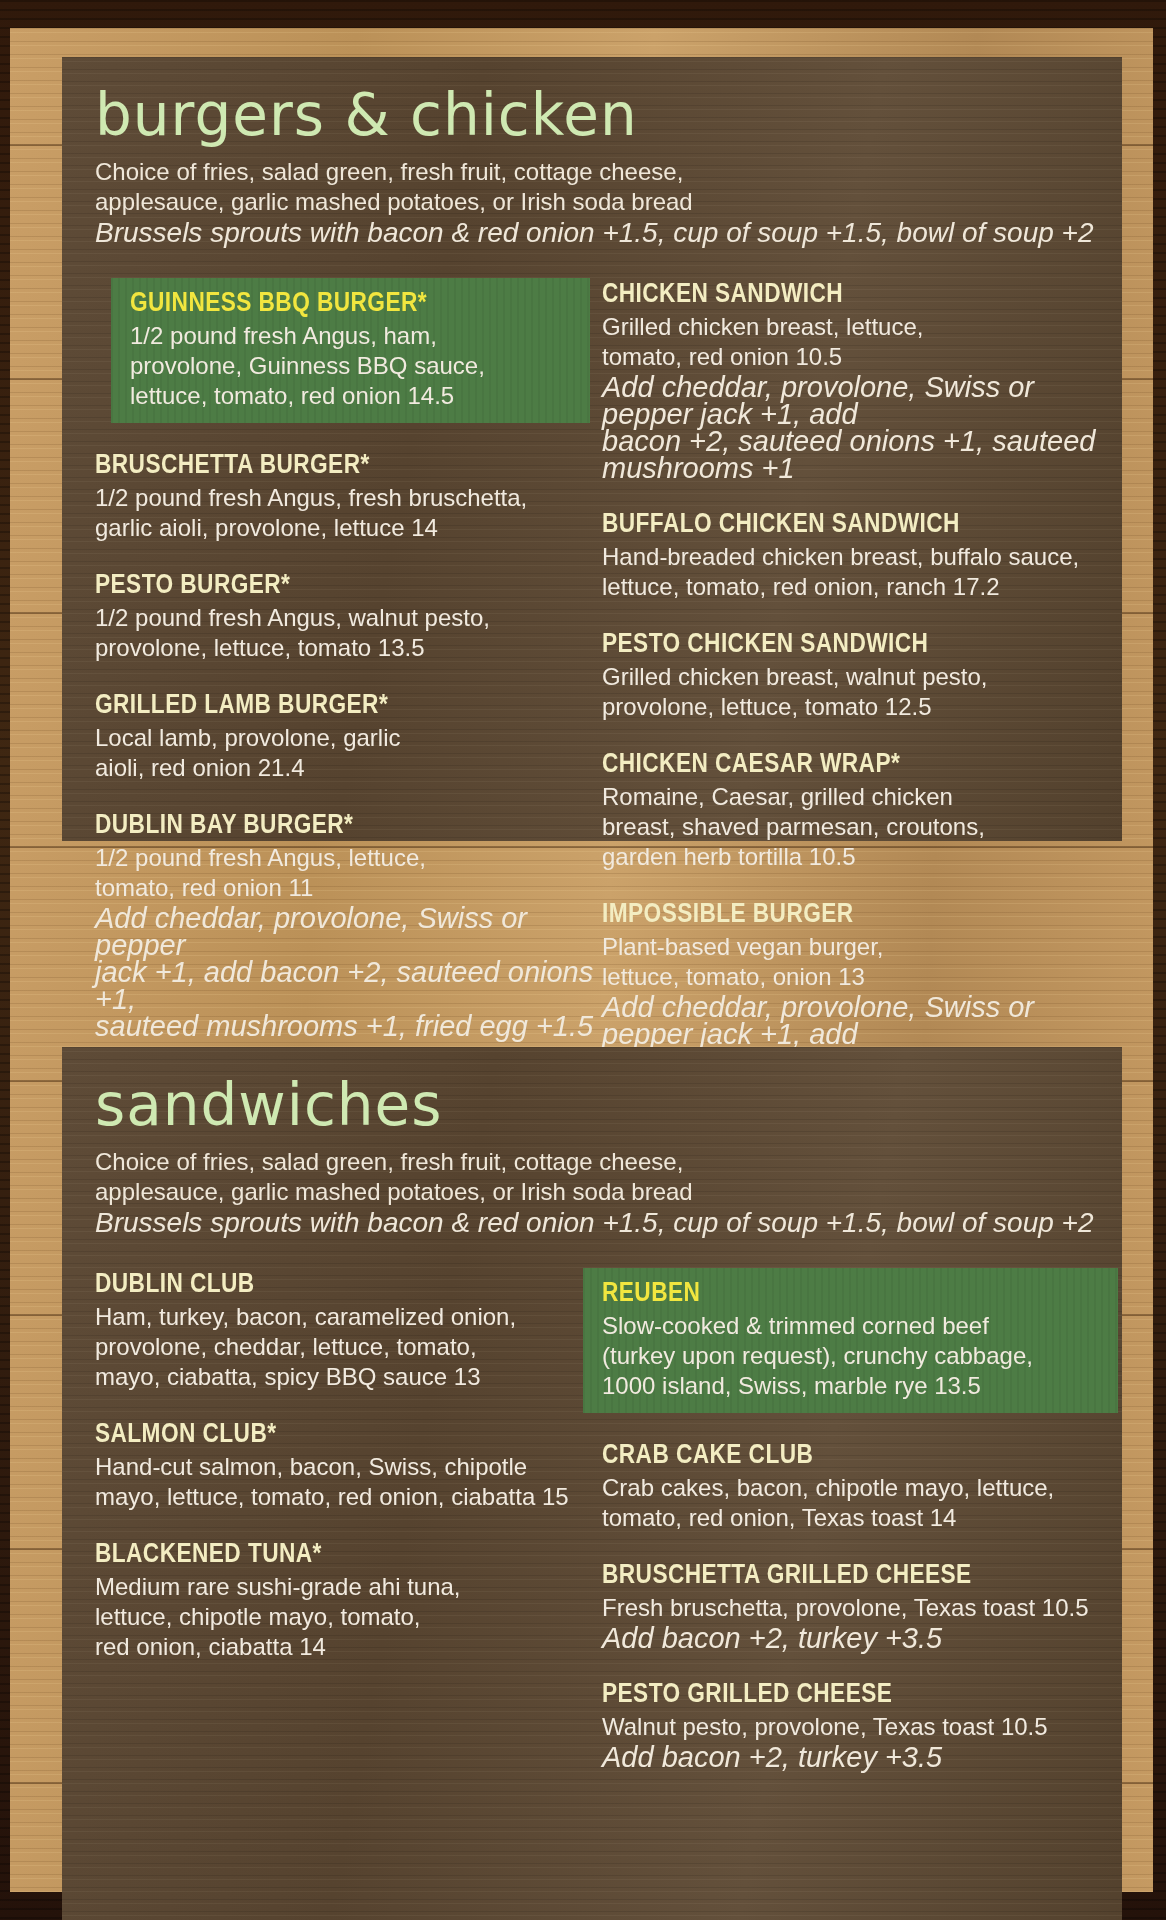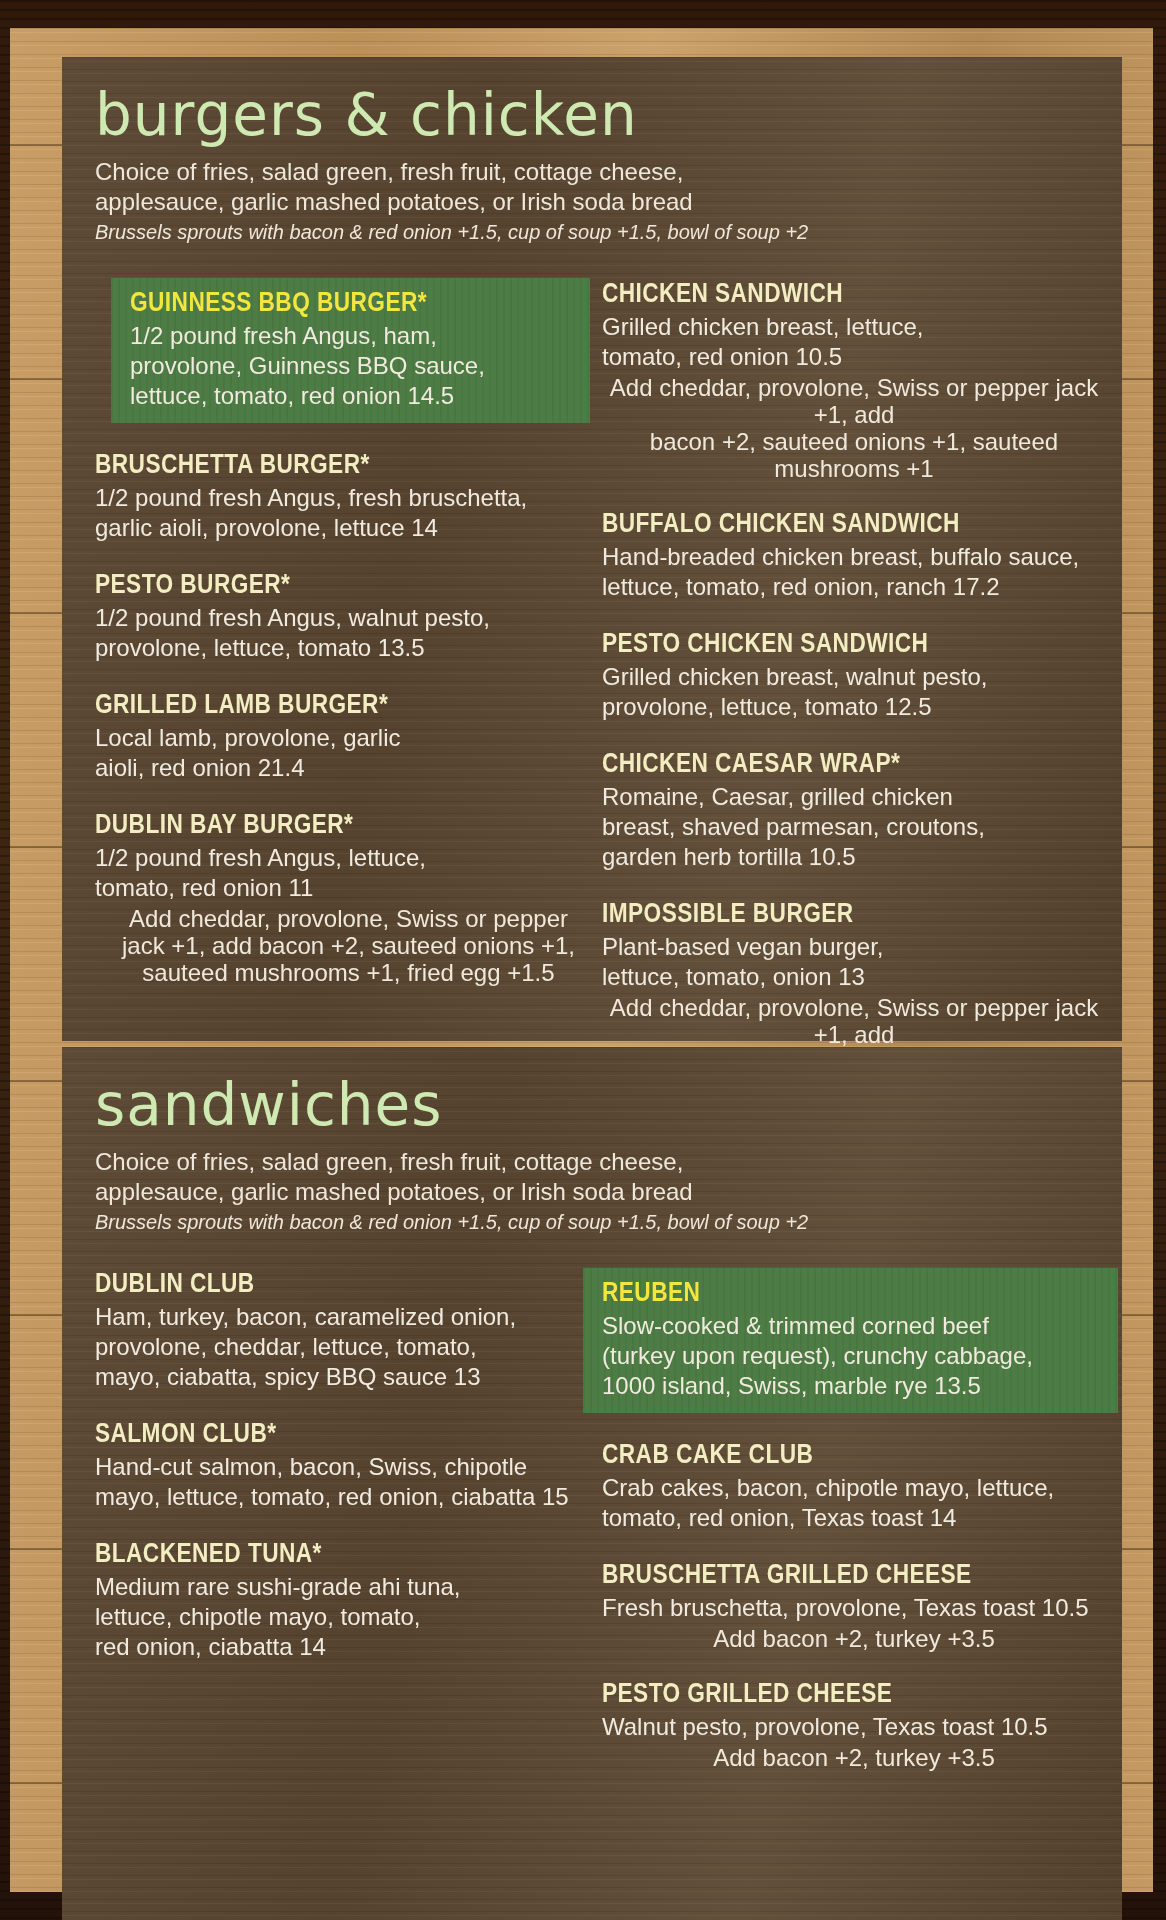--- a/index.html
+++ b/index.html
@@ -24,43 +24,43 @@
   }
 
   
   .panel {
     position:absolute; left:52px; width:1060px; color:#f1eadf;
     background:
       repeating-linear-gradient(180deg, rgba(0,0,0,.10) 0 1px, transparent 1px 4px, rgba(255,240,210,.05) 4px 5px, transparent 5px 12px),
       linear-gradient(101deg, #5e4b37 0%, #56432f 35%, #63503b 68%, #53412d 100%);
     padding:16px 16px 0 33px;
   }
-  .panel-burgers   { top:29px;  height:984px; }
+  .panel-burgers   { top:29px;  height:784px; }
   .panel-sandwiches{ top:1019px; height:950px; }
 
   .section-title {
     font-family:"DejaVu Sans", sans-serif;
     font-weight:400; font-size:58px; line-height:64px;
     color:#cfe9b2; letter-spacing:1px; margin:10px 0 10px;
   }
   .intro  { font-size:24px; line-height:30px; white-space:pre-line; color:#efe7d9; }
-  .intro-note { font-size:20px; line-height:31px; font-style:italic; color:#efe7d9; margin-bottom:30px; }
+  .intro-note { font-size:28px; line-height:31px; font-style:italic; color:#efe7d9; margin-bottom:30px; }
 
   .cols { display:flex; }
   .col-left  { width:507px; flex:none; }
   .col-right { flex:1; }
 
   .item { margin-bottom:26px; }
   .item-title {
     display:inline-block; transform:scaleX(.84); transform-origin:0 50%;
     font-weight:700; font-size:27px; line-height:30px;
     letter-spacing:.5px; color:#f3edc2; margin-bottom:4px; white-space:nowrap;
   }
   .item-desc { font-size:24px; line-height:30px; white-space:pre-line; color:#f1eadf; }
-  .item-note { font-size:24px; line-height:27px; white-space:pre-line; color:#f0e8da; margin-top:2px;text-align:center; }
+  .item-note { font-size:29px; line-height:27px; font-style:italic; white-space:pre-line; color:#f0e8da; margin-top:2px; }
 
   .item.highlight {
     background:
       repeating-linear-gradient(90deg, rgba(0,0,0,.05) 0 2px, transparent 2px 7px),
       #4d7c45;
     margin-left:-19px; padding:9px 10px 12px 19px;
   }
   .col-left  .item.highlight { margin-right:12px;margin-left:16px; }
   .col-right .item.highlight { margin-right:-12px; }
   .item.highlight .item-title { color:#f2e63f; }

